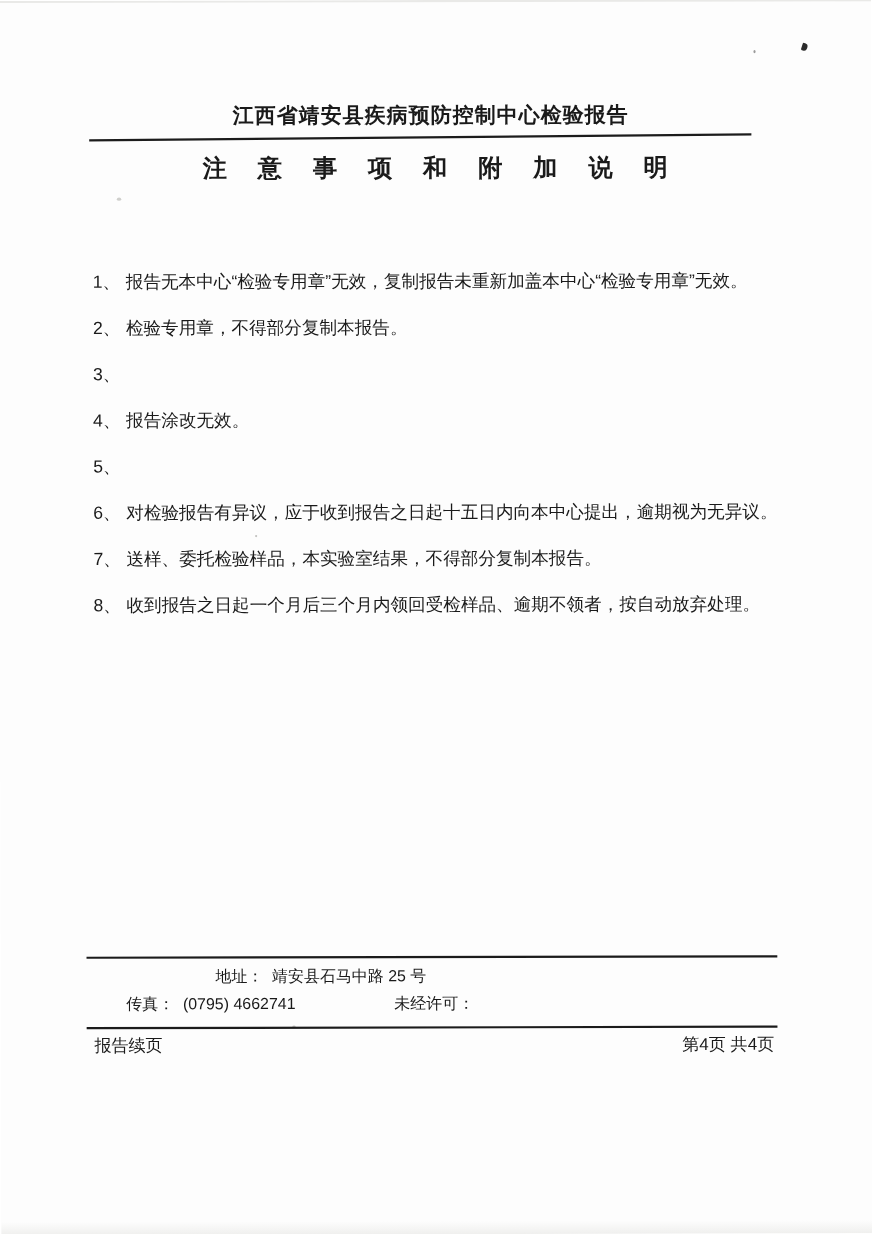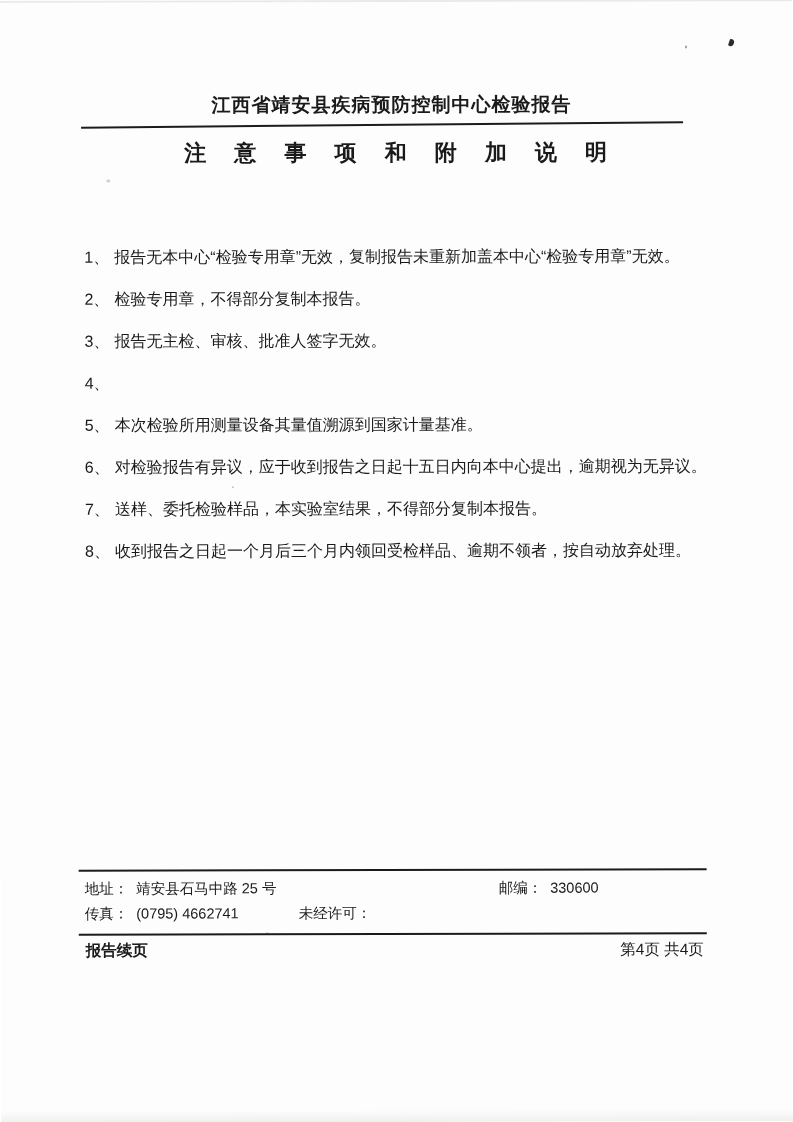--- a/index.html
+++ b/index.html
@@ -90,32 +90,32 @@
     border-bottom: 2px solid #1b1b1b;
     padding: 5px 0 7px 6px;
     box-sizing: border-box;
     font-size: 14.5px;
   }
   .contact .row {
     display: grid;
     grid-template-columns: 214px 200px 1fr;
     line-height: 25px;
   }
-  .contact .cell { white-space: nowrap; }
+  .contact .cell { white-space: nowrap; text-align: center; }
   .contact .cell.span2 { grid-column: 1 / 3; }
   .contact .lbl { margin-right: 8px; }
 
   .page-footer {
     position: absolute;
     top: 940px; left: 85px; right: 90px;
     display: flex;
     justify-content: space-between;
     font-size: 15.5px;
   }
-  .page-footer .left { font-weight: bold; }
+  .page-footer .left { font-weight: normal; }
 </style>
 </head>
 <body>
 
 <div class="sheet">
 
   <div class="edge-top"></div>
 
   <span class="speck s1"></span>
   <span class="speck s2"></span>
@@ -131,50 +131,46 @@
     <div class="note">
       <span class="num">1、</span>
       <span class="txt">报告无本中心“检验专用章”无效，复制报告未重新加盖本中心“检验专用章”无效。</span>
     </div>
     <div class="note">
       <span class="num">2、</span>
       <span class="txt">检验专用章，不得部分复制本报告。</span>
     </div>
     <div class="note">
       <span class="num">3、</span>
-      <span class="txt">报告无主检、审核、批准人签字无效。</span>
     </div>
     <div class="note">
       <span class="num">4、</span>
+      <span class="txt">报告涂改无效。</span>
     </div>
     <div class="note">
       <span class="num">5、</span>
-      <span class="txt">本次检验所用测量设备其量值溯源到国家计量基准。</span>
     </div>
     <div class="note">
       <span class="num">6、</span>
       <span class="txt">对检验报告有异议，应于收到报告之日起十五日内向本中心提出，逾期视为无异议。</span>
     </div>
     <div class="note">
       <span class="num">7、</span>
       <span class="txt">送样、委托检验样品，本实验室结果，不得部分复制本报告。</span>
     </div>
     <div class="note">
       <span class="num">8、</span>
       <span class="txt">收到报告之日起一个月后三个月内领回受检样品、逾期不领者，按自动放弃处理。</span>
     </div>
   </div>
 
   <div class="contact">
     <div class="row">
       <div class="cell span2">
         <span class="lbl">地址：</span><span>靖安县石马中路 25 号</span>
-      </div>
-      <div class="cell">
-        <span class="lbl">邮编：</span><span>330600</span>
       </div>
     </div>
     <div class="row">
       <div class="cell">
         <span class="lbl">传真：</span><span>(0795) 4662741</span>
       </div>
       <div class="cell">
         <span class="lbl">未经许可：</span><span></span>
       </div>
     </div>

